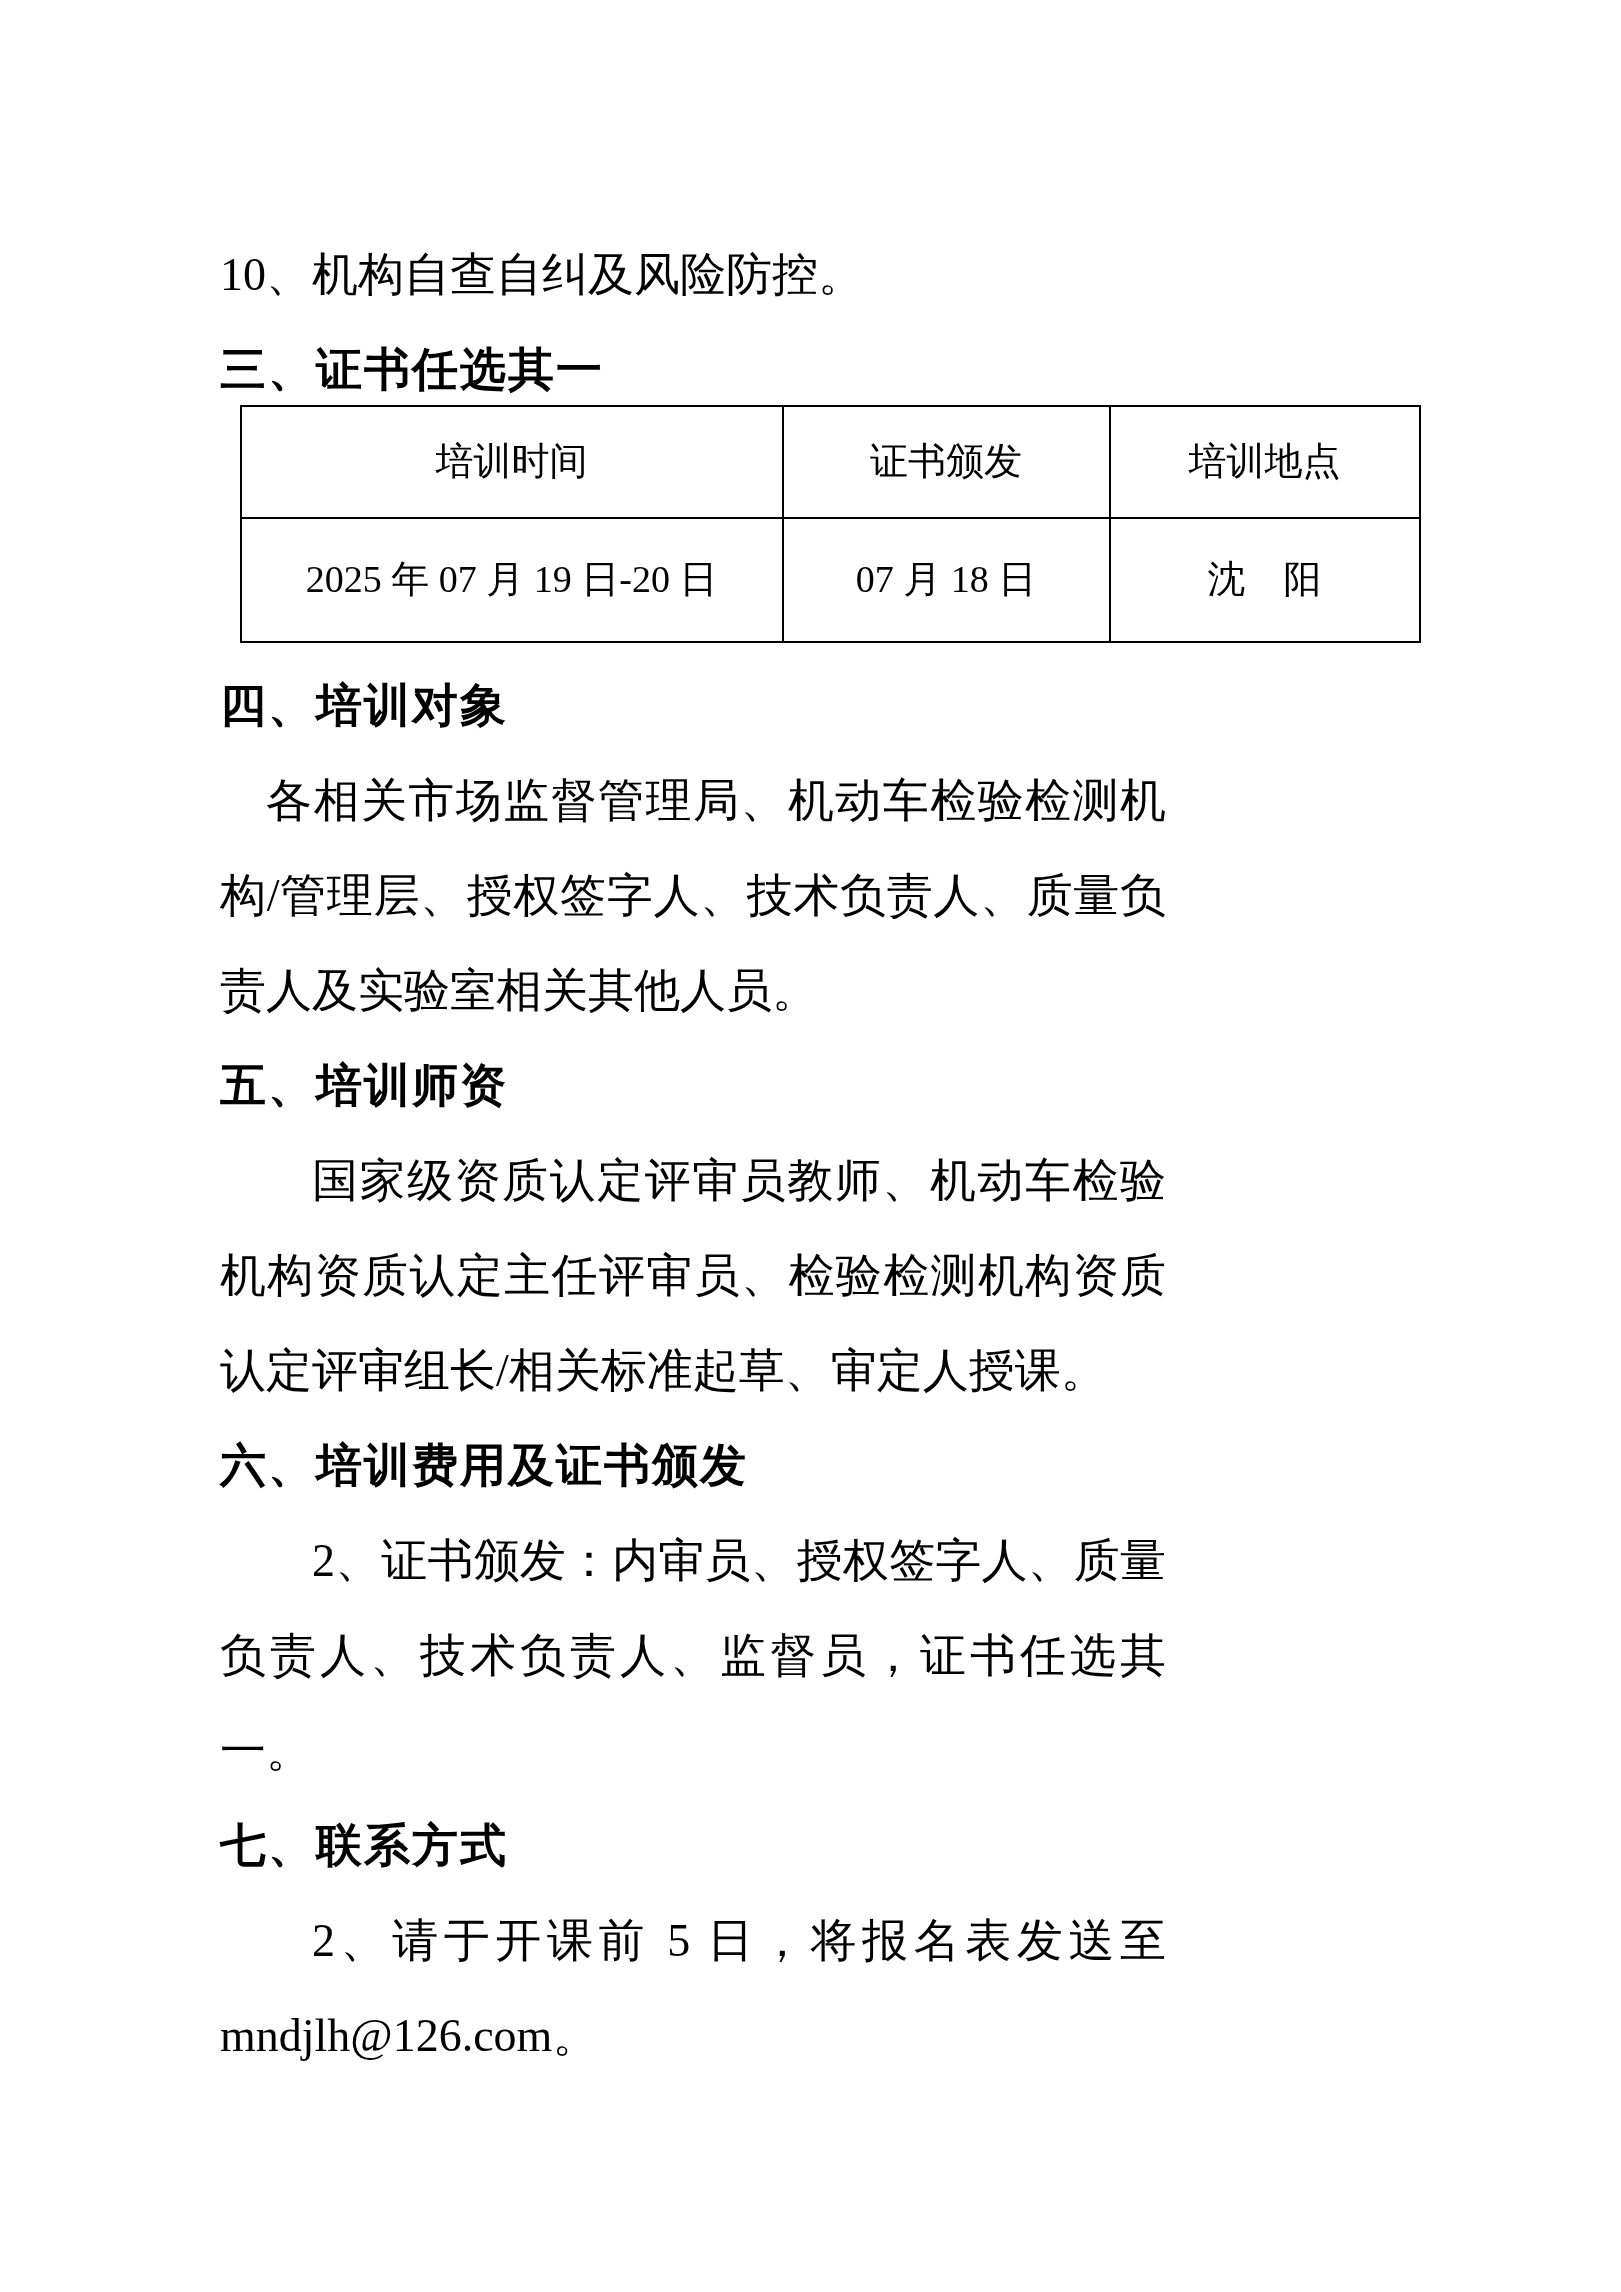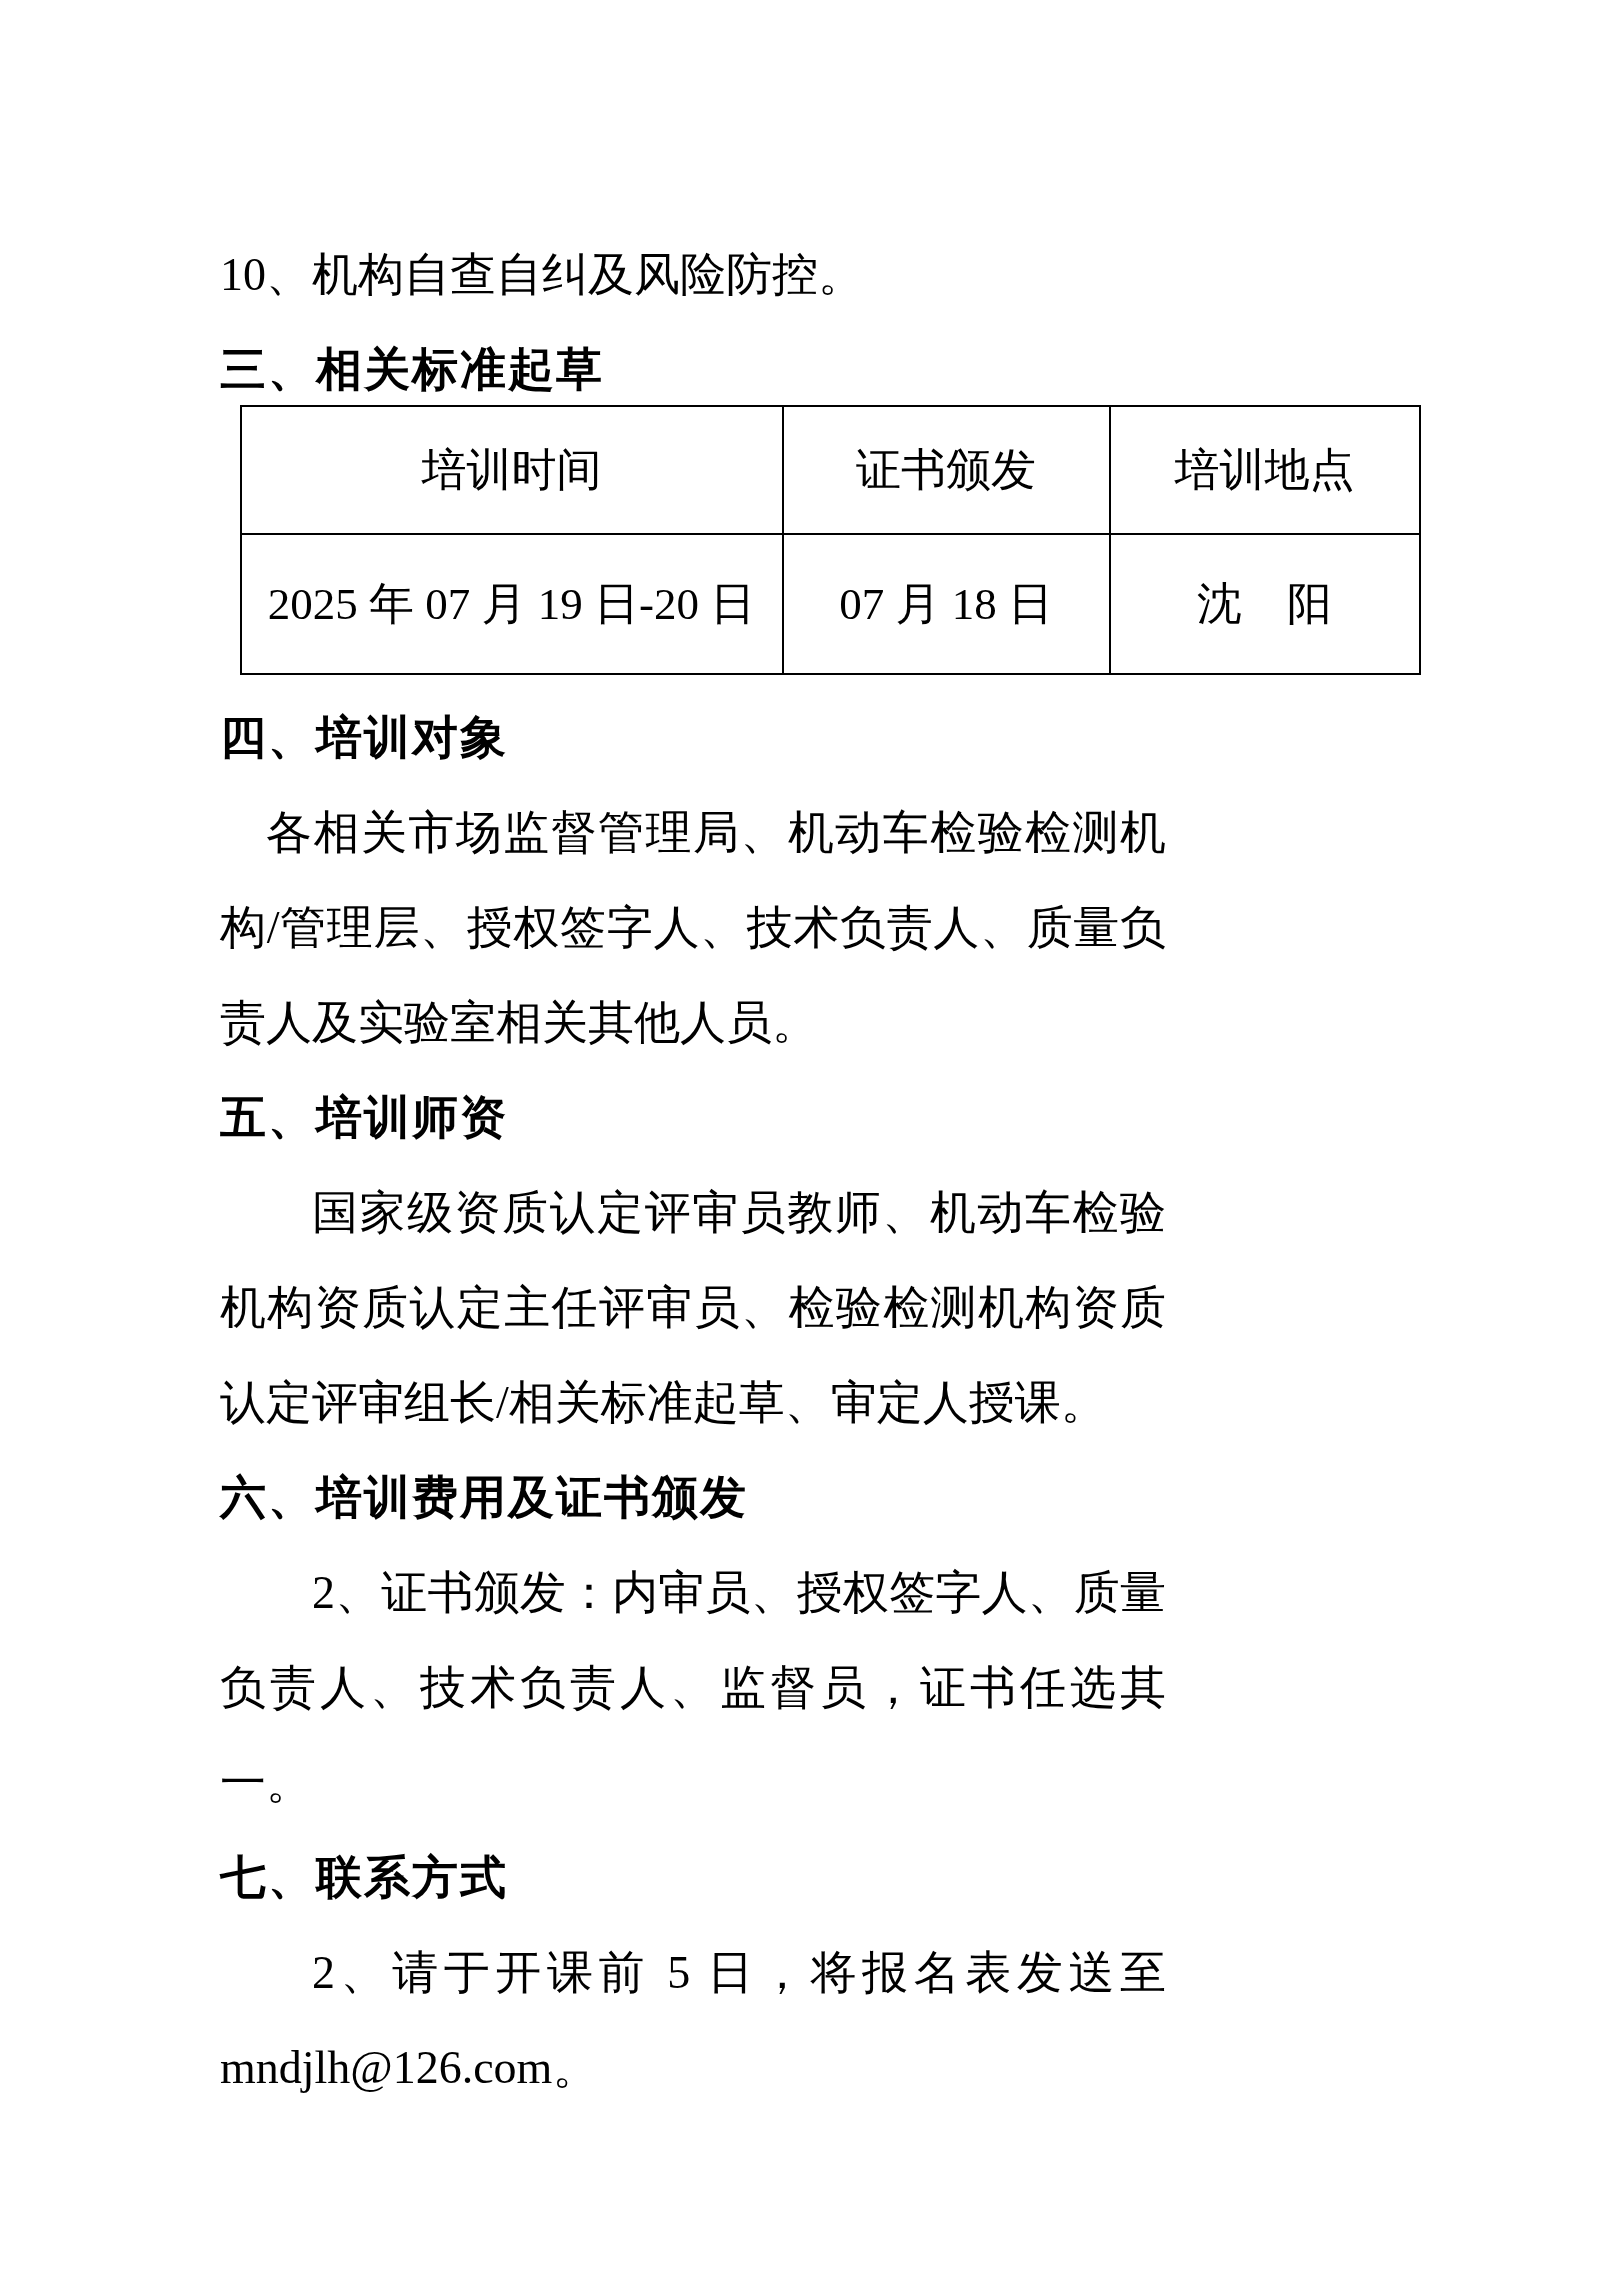--- a/index.html
+++ b/index.html
@@ -36,41 +36,41 @@
     table-layout: fixed;
     width: 1179px;
     margin: -11.8px 0 0 19.6px;
     border: 2.9px solid #000000;
   }
   table.schedule th, table.schedule td {
     border: 2px solid #000000;
     text-align: center;
     vertical-align: middle;
     font-weight: normal;
-    font-size: 45px;
+    font-size: 38px;
     line-height: 1.2;
-    padding: 8px;
+    padding: 0;
   }
   table.schedule thead th {
     height: 110px;
     border-bottom: 2.9px solid #000000;
   }
   table.schedule tbody td { height: 122px; }
   .col-time  { width: 542px; }
   .col-check { width: 327px; }
   .col-place { width: 310px; }
 </style>
 </head>
 <body>
 
 <div class="page">
 
   <p class="para">10、机构自查自纠及风险防控。</p>
 
-  <div class="heading">三、相关标准起草</div>
+  <div class="heading">三、证书任选其一</div>
 
   <table class="schedule">
     <colgroup>
       <col class="col-time">
       <col class="col-check">
       <col class="col-place">
     </colgroup>
     <thead>
       <tr>
         <th>培训时间</th>

